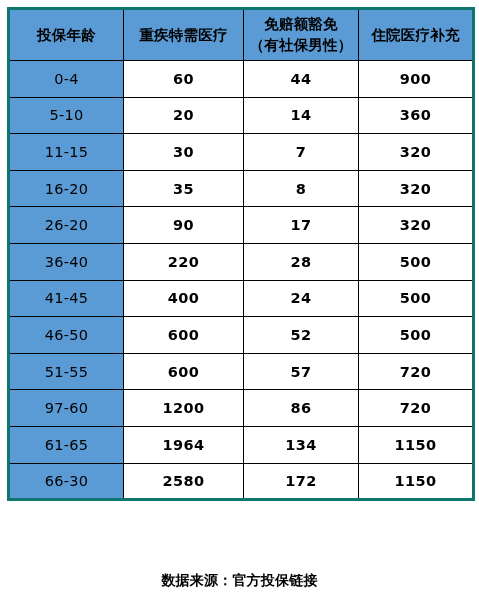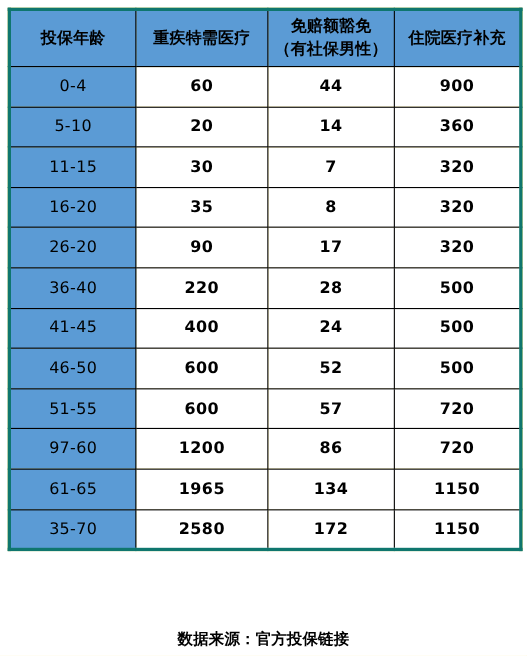--- a/index.html
+++ b/index.html
@@ -173,26 +173,26 @@
           <td class="num-cell">720</td>
         </tr>
         <tr>
           <td class="age-cell">97-60</td>
           <td class="num-cell">1200</td>
           <td class="num-cell">86</td>
           <td class="num-cell">720</td>
         </tr>
         <tr>
           <td class="age-cell">61-65</td>
-          <td class="num-cell">1965</td>
+          <td class="num-cell">1964</td>
           <td class="num-cell">134</td>
           <td class="num-cell">1150</td>
         </tr>
         <tr>
-          <td class="age-cell">35-70</td>
+          <td class="age-cell">66-30</td>
           <td class="num-cell">2580</td>
           <td class="num-cell">172</td>
           <td class="num-cell">1150</td>
         </tr>
       </tbody>
   </table>
 
   <div id="source-note">数据来源：官方投保链接</div>
 
 </div>

